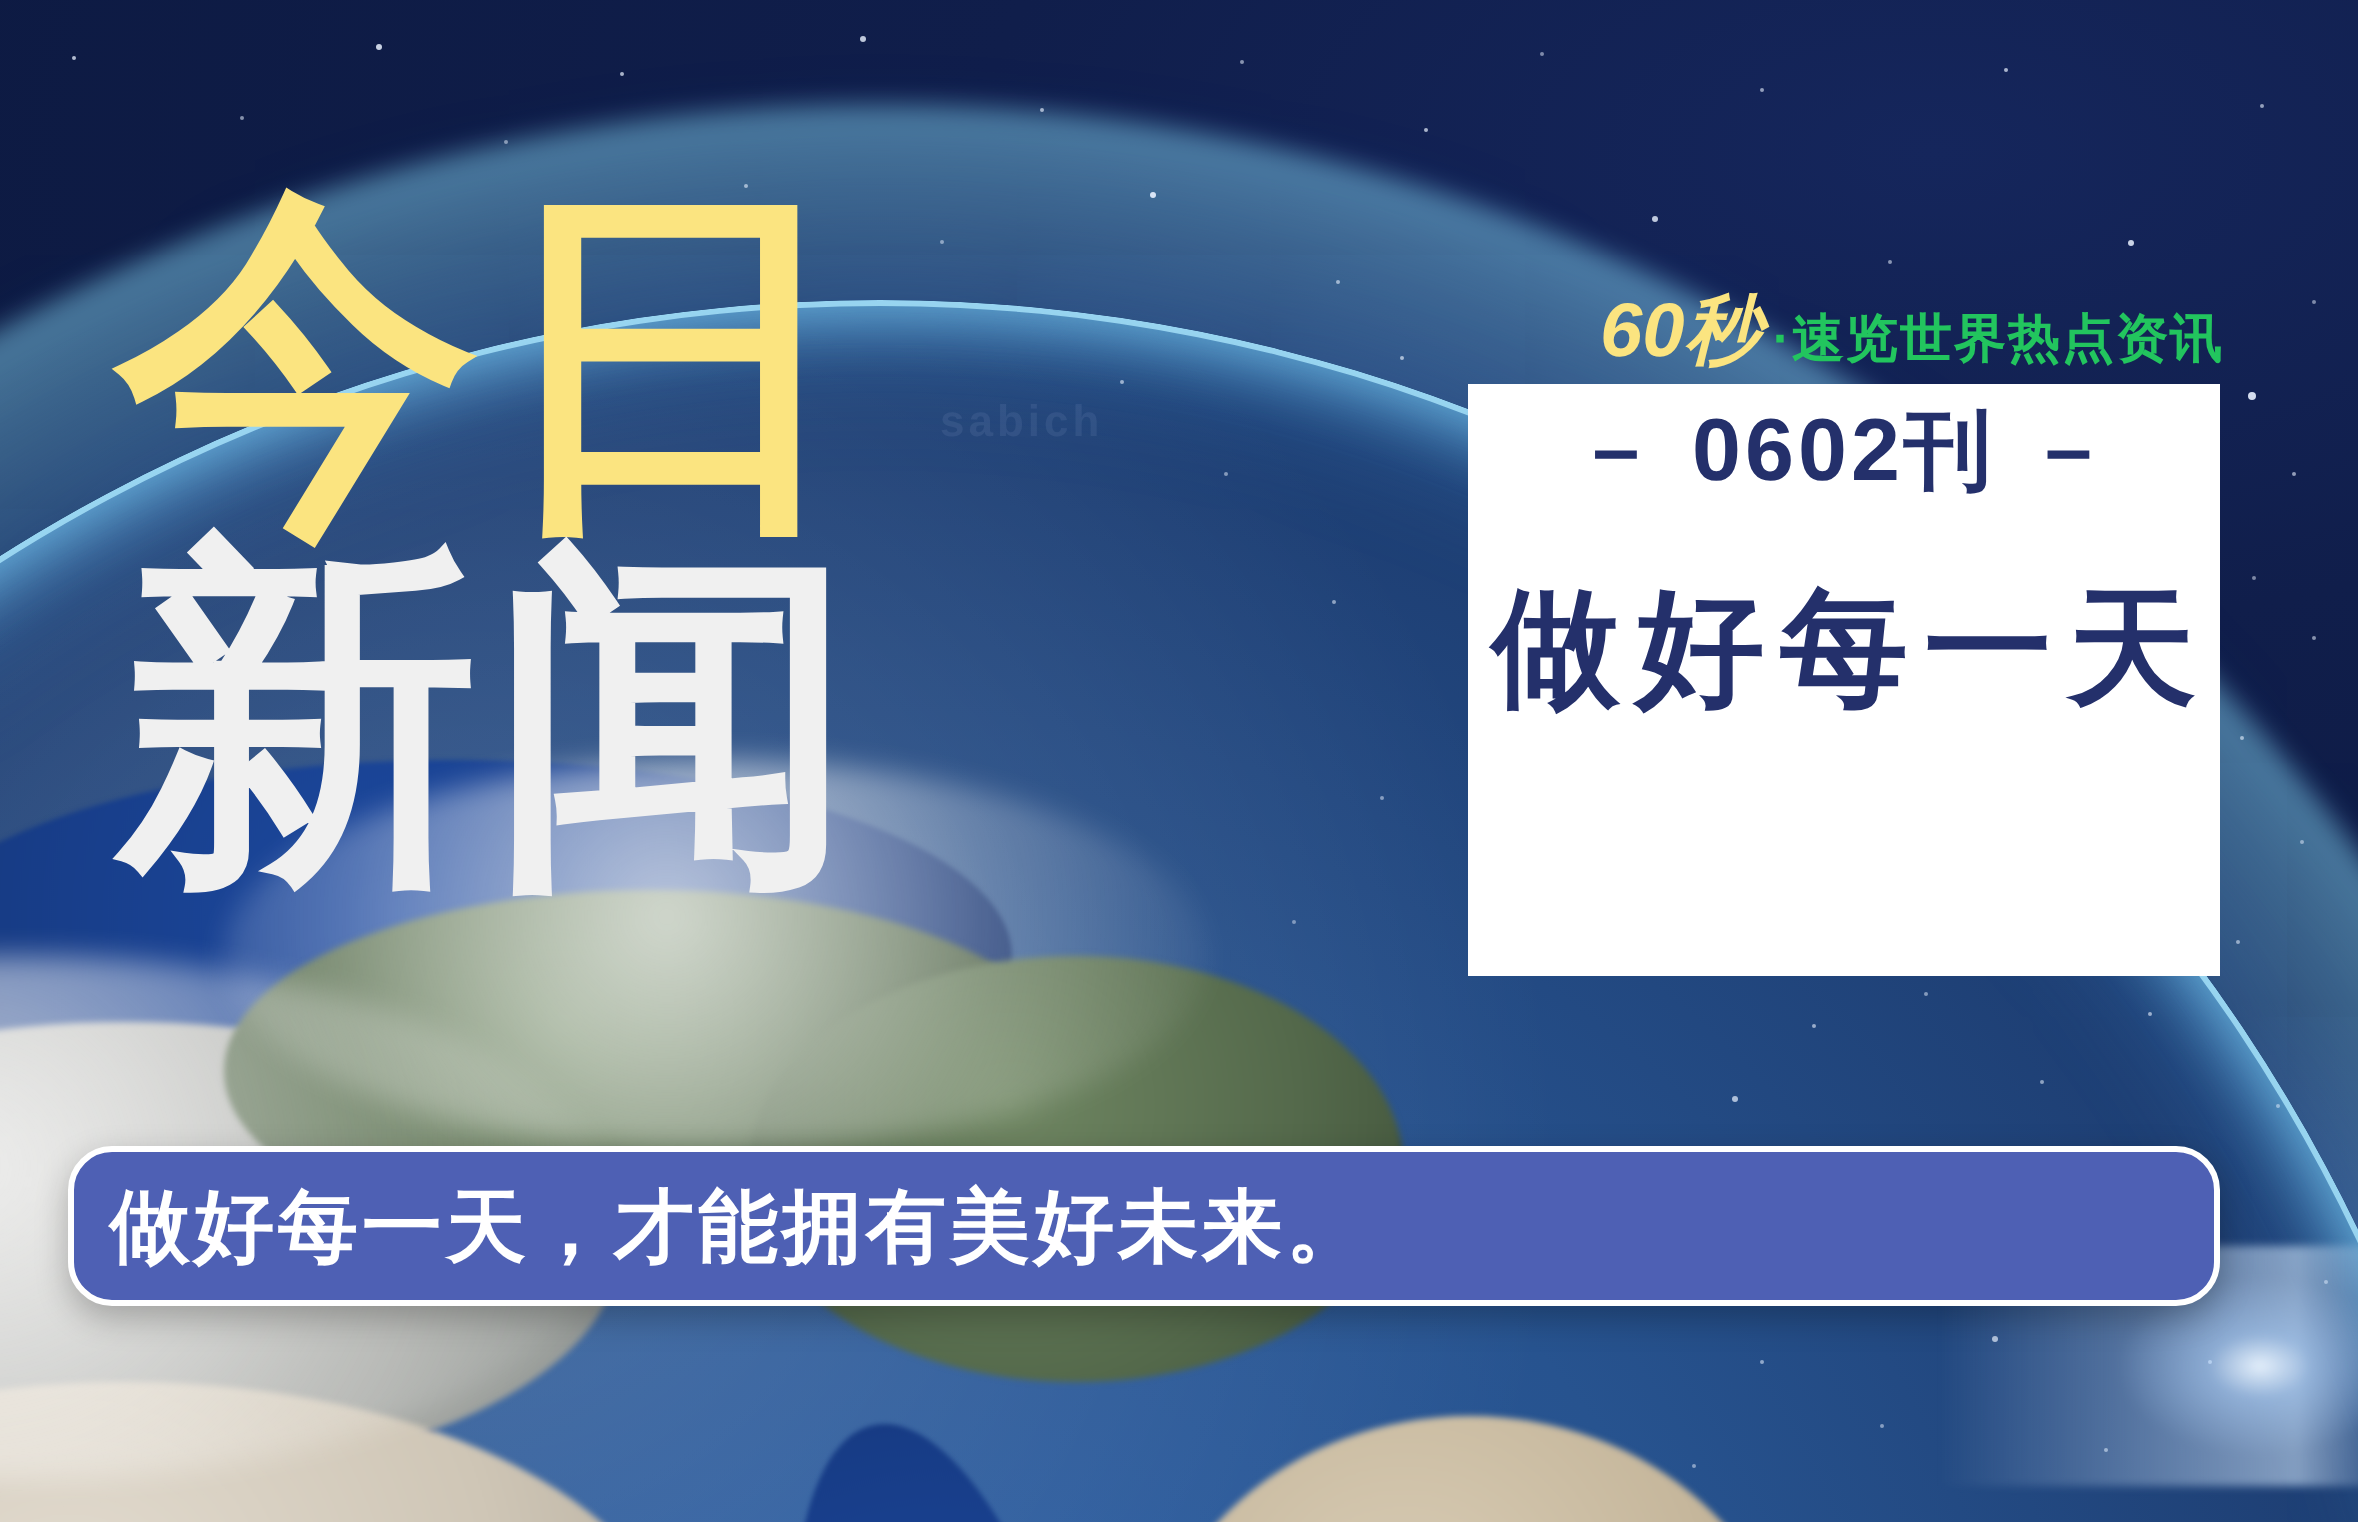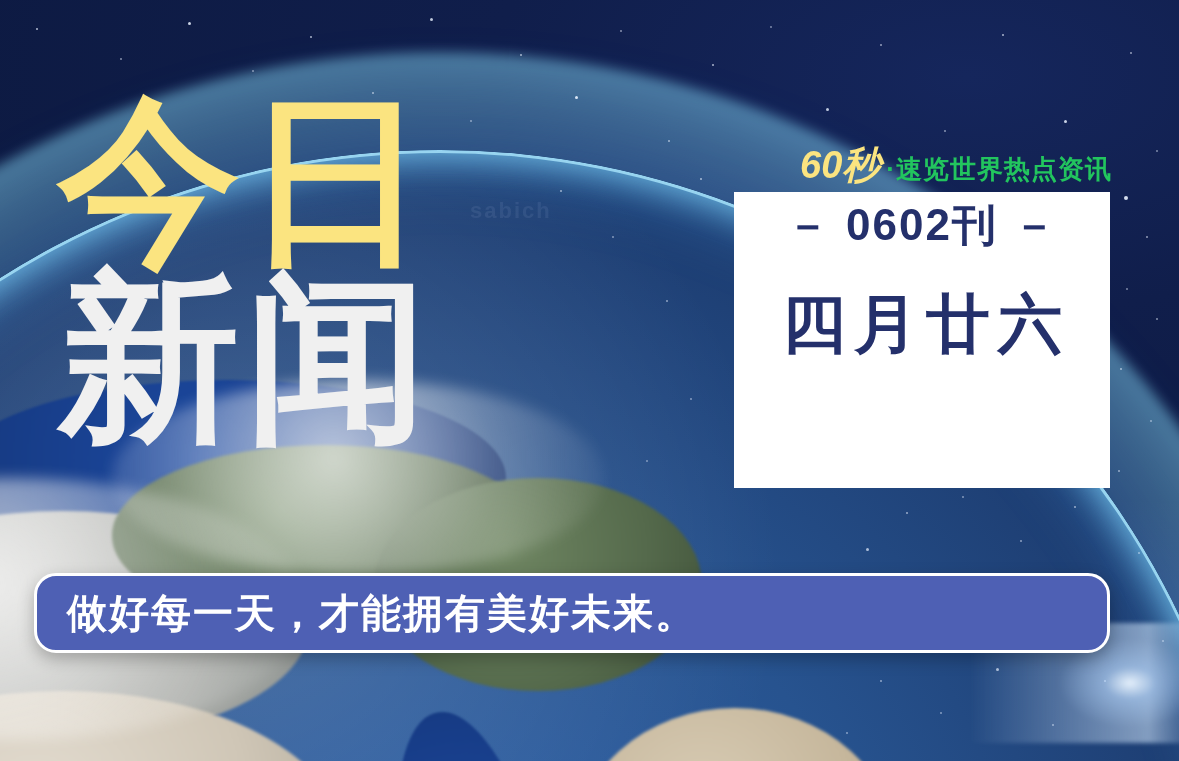--- a/index.html
+++ b/index.html
@@ -233,21 +233,21 @@
     height: 80px;
     background: #4E60B4;
     border: 3px solid #ffffff;
     border-radius: 22px;
     box-sizing: border-box;
     display: flex;
     align-items: center;
     box-shadow: 0 6px 16px rgba(0,0,0,0.25);
   }
   .banner .text {
-    margin-left: 30px;
+    margin-left: 18px;
     color: #ffffff;
     font-size: 40px;
     font-weight: bold;
     letter-spacing: 2px;
     white-space: nowrap;
     font-family: Liberation Serif, serif;
   }
 </style>
 </head>
 <body>
@@ -346,20 +346,20 @@
   </div>
 
 
   <div class="tagline">
     <span class="sec">60秒</span>
     <span class="rest">·速览世界热点资讯</span>
   </div>
 
   <div class="card">
     <div class="issue">－ 0602刊 －</div>
-    <div class="lunar">四月廿六</div>
+    <div class="lunar">做好每一天</div>
   </div>
 
   <div class="banner">
     <span class="text">做好每一天，才能拥有美好未来。</span>
   </div>
 
 </div>
 
 </body></html>

